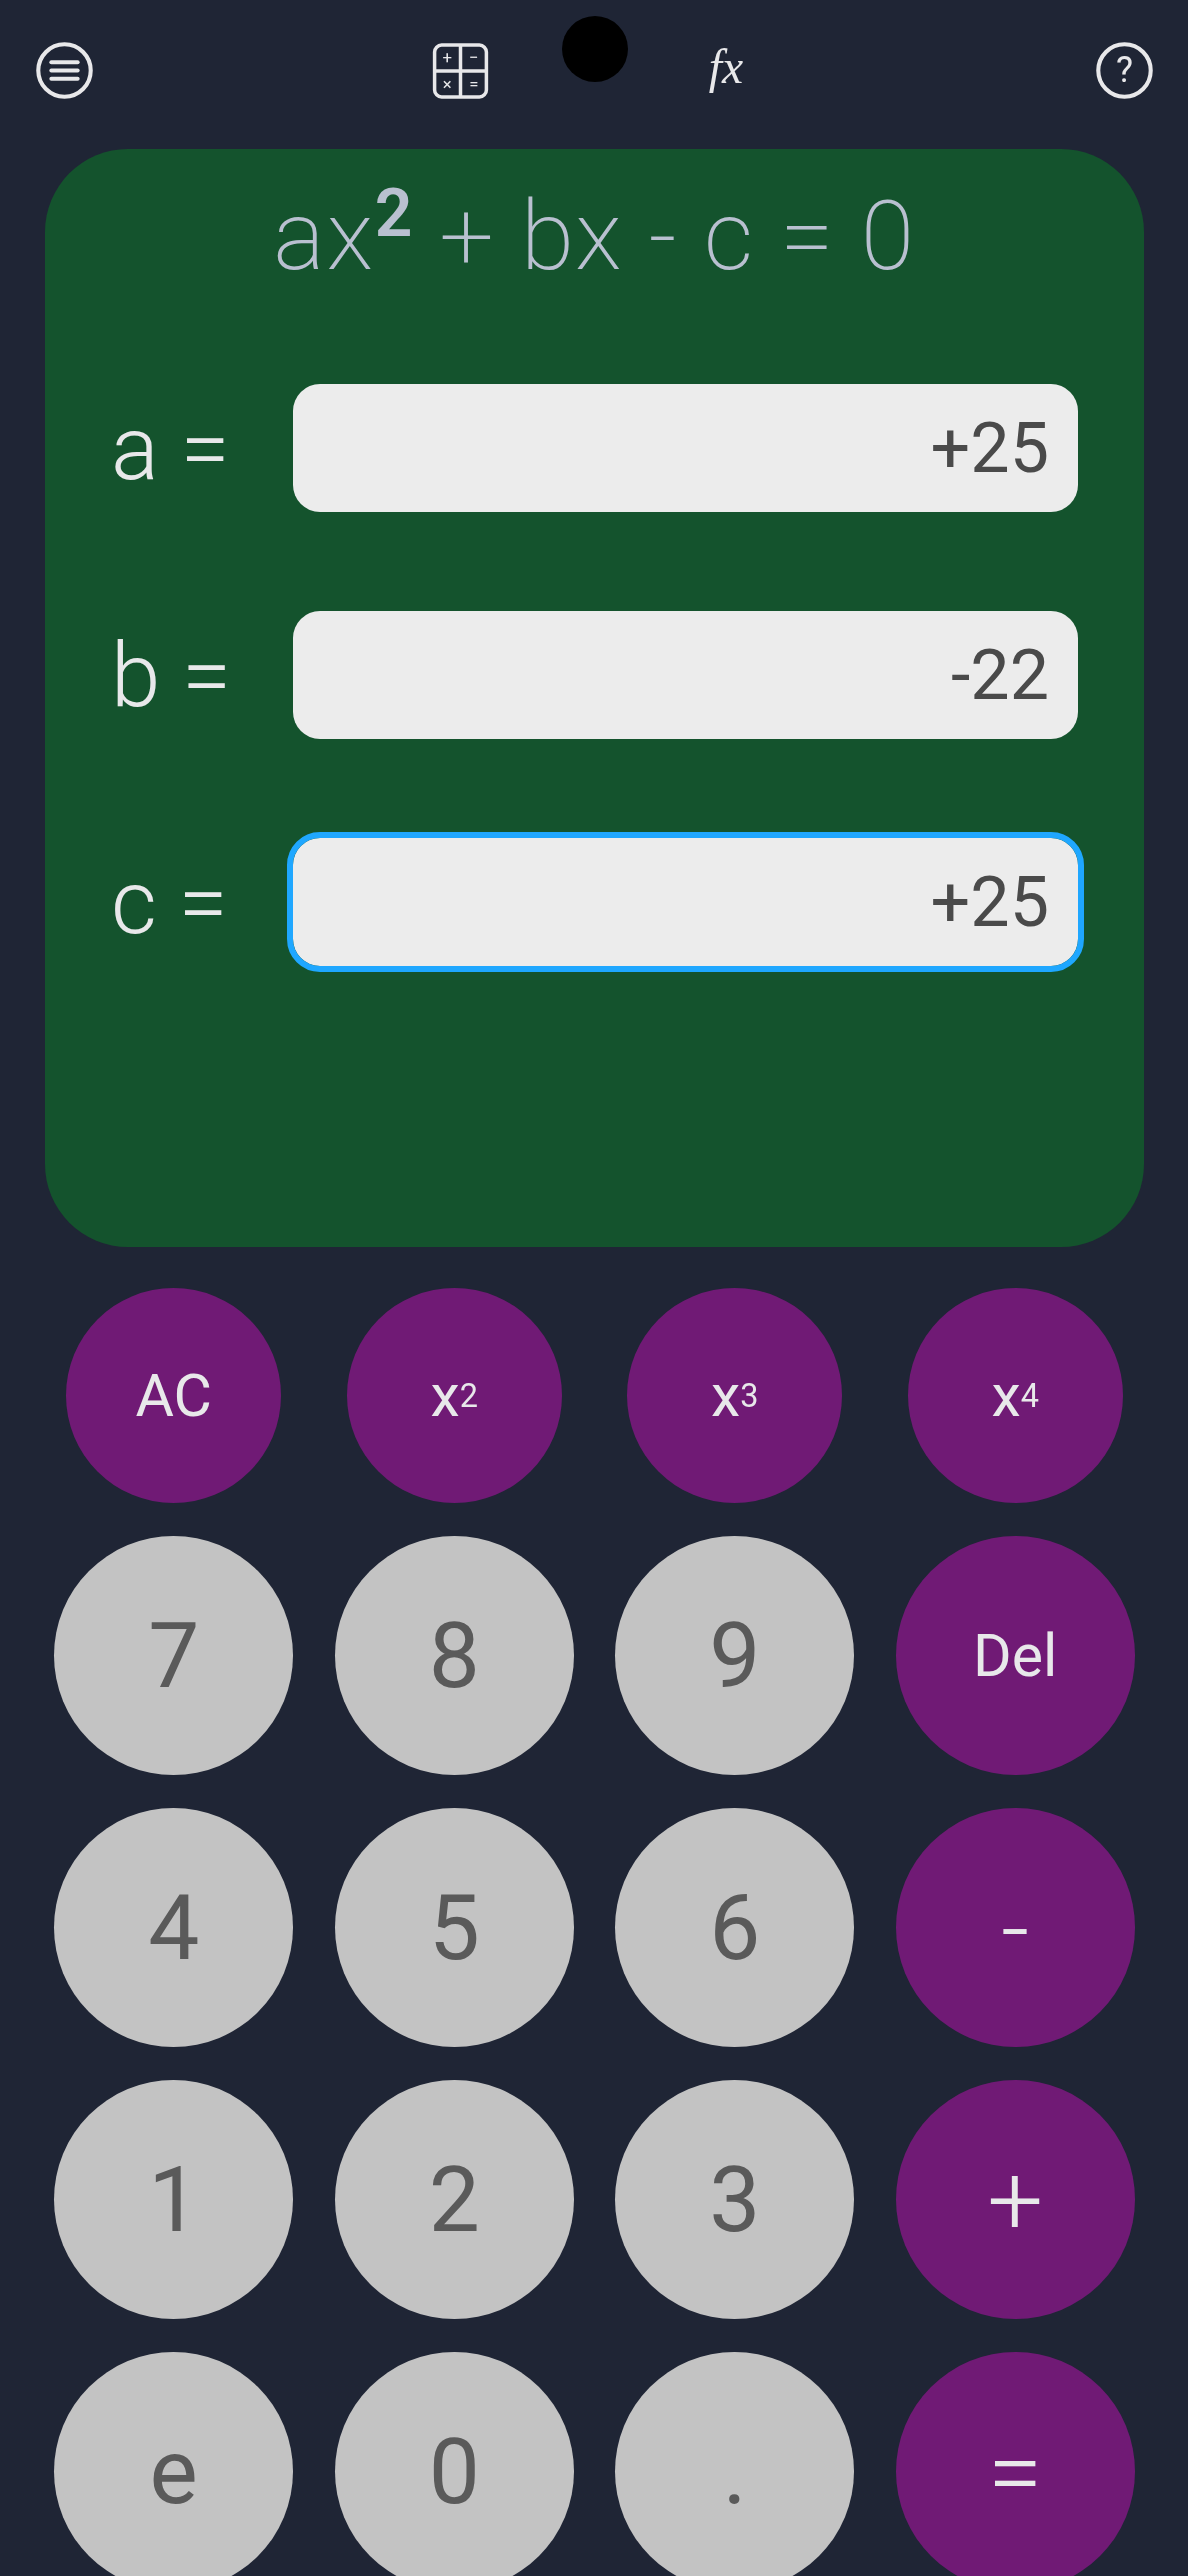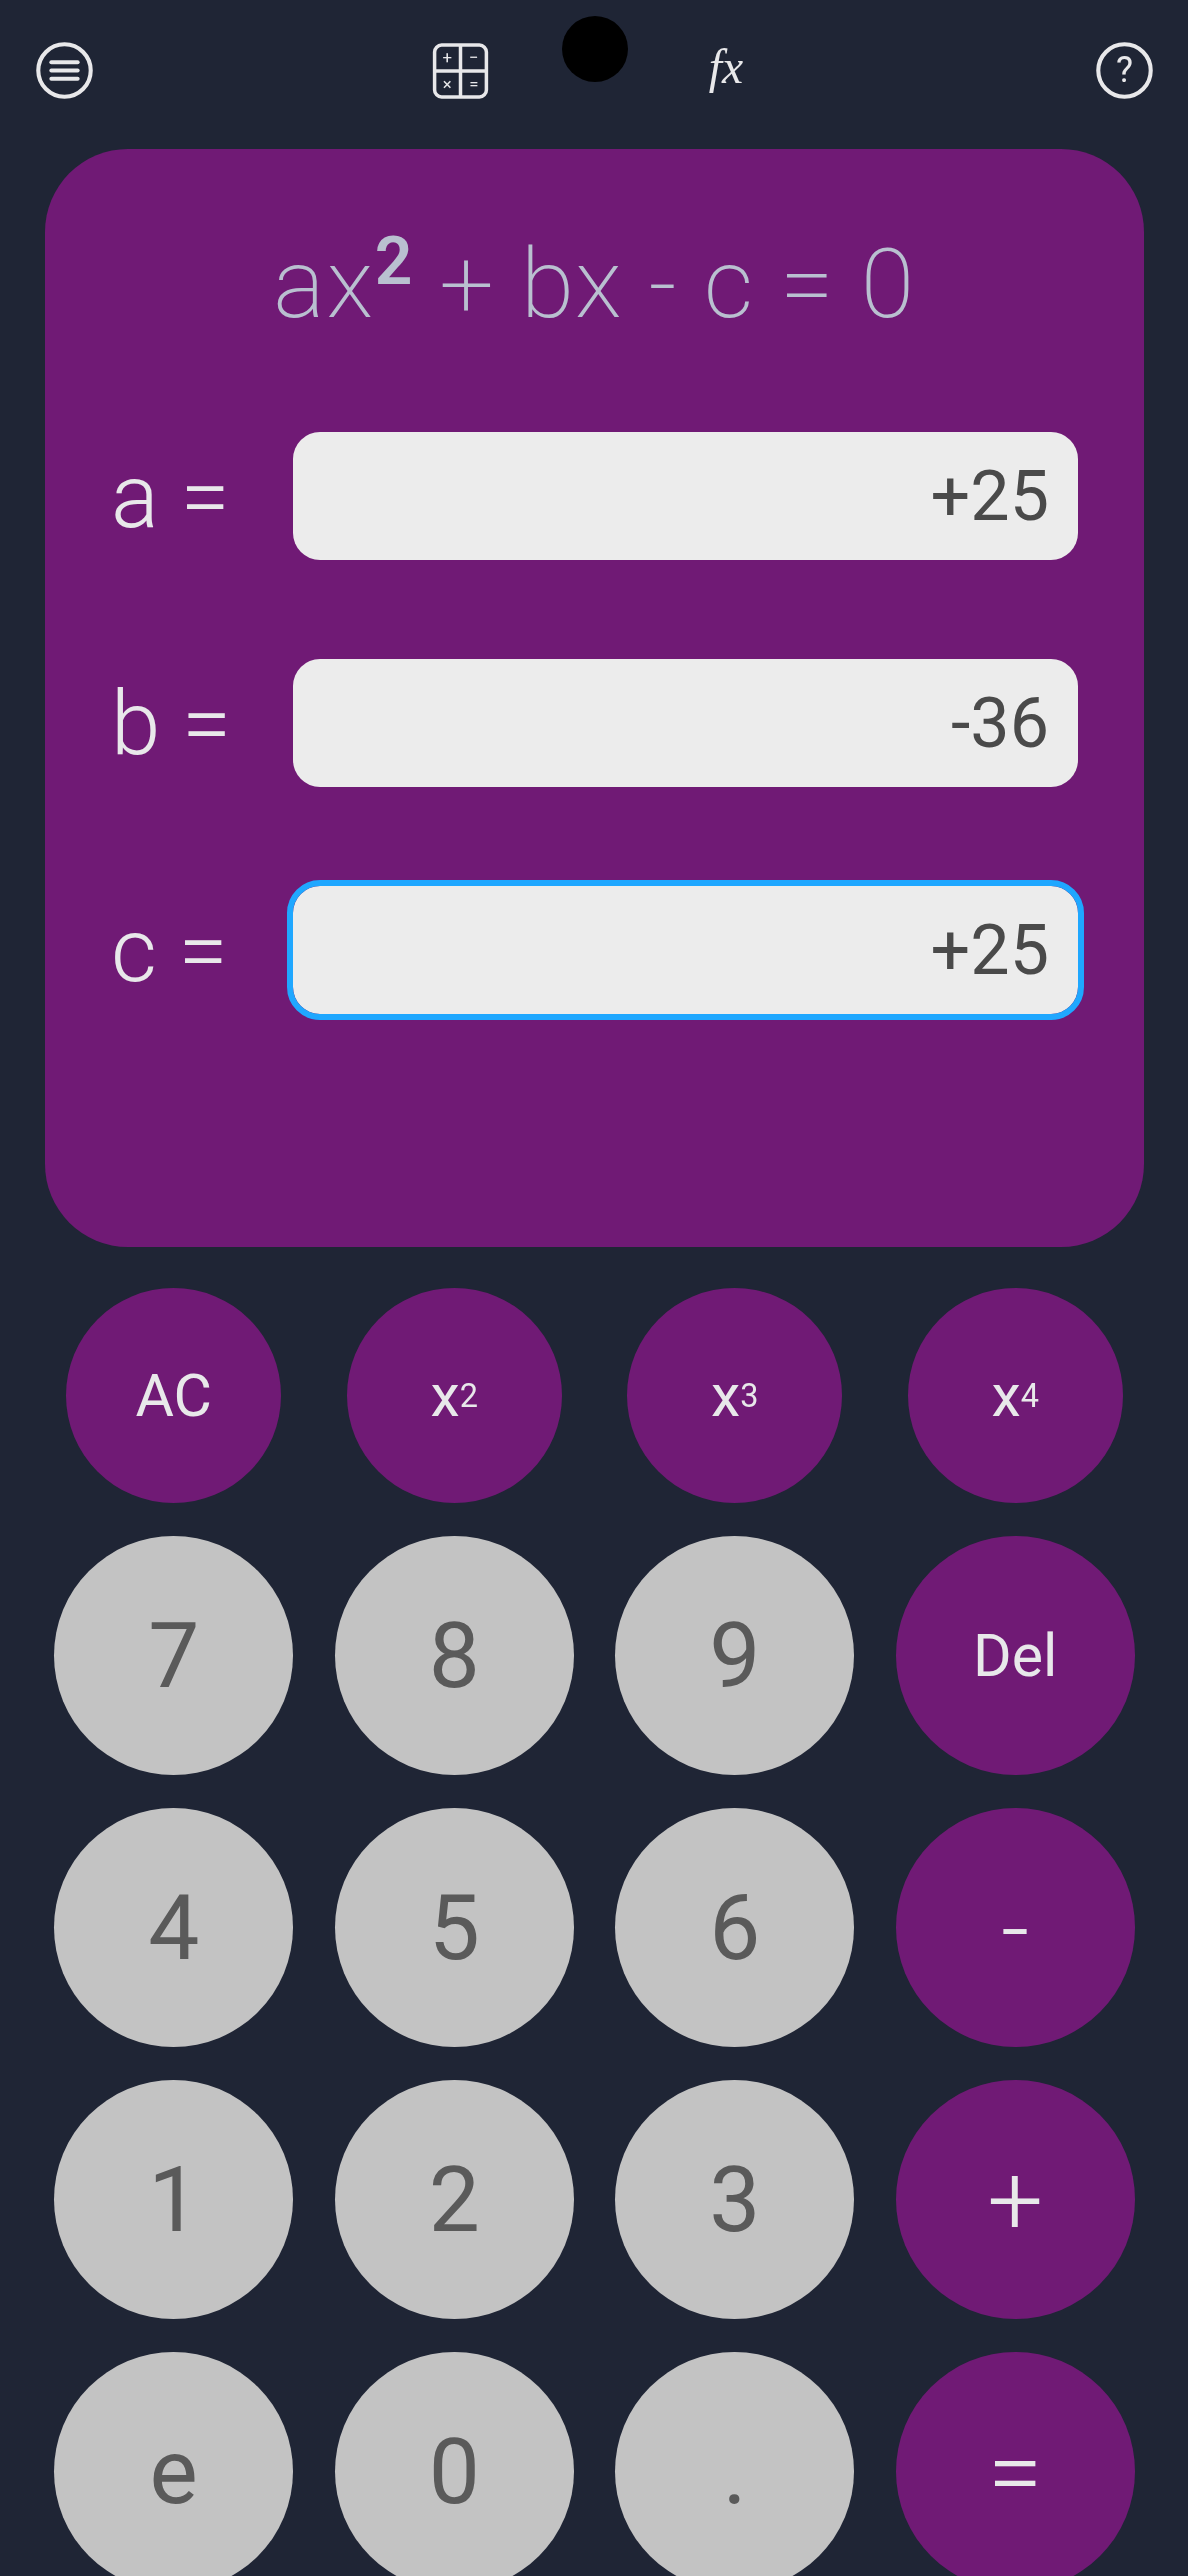--- a/index.html
+++ b/index.html
@@ -31,23 +31,23 @@
   .notch {
     width: 66px; height: 66px; background:#000; border-radius:50%;
     position:absolute; left:50%; top:49px; transform:translate(-50%,-50%);
   }
 
   
   .panel {
     position:absolute;
     top:149px; left:45px; right:45px;
     height:1098px;
-    background:#701a75;
+    background:#14532d;
     border-radius:83px;
-    padding: 74px 66px 50px 66px;
+    padding: 26px 66px 50px 66px;
     display:flex; flex-direction:column;
   }
   .equation {
     text-align:center;
     color:#b9c0d0;
     font-size:97px;
     font-weight:200;
     letter-spacing:1.7px;
     margin-bottom: 91px;
   }
@@ -145,21 +145,21 @@
   <div class="coef-row">
     <div class="coef-label">a =</div>
     <div class="coef-input">
       <span>+25</span>
     </div>
   </div>
 
   <div class="coef-row">
     <div class="coef-label">b =</div>
     <div class="coef-input">
-      <span>-36</span>
+      <span>-22</span>
     </div>
   </div>
 
   <div class="coef-row">
     <div class="coef-label">c =</div>
     <div class="coef-input focused">
       <span>+25</span>
     </div>
   </div>
 </div>

